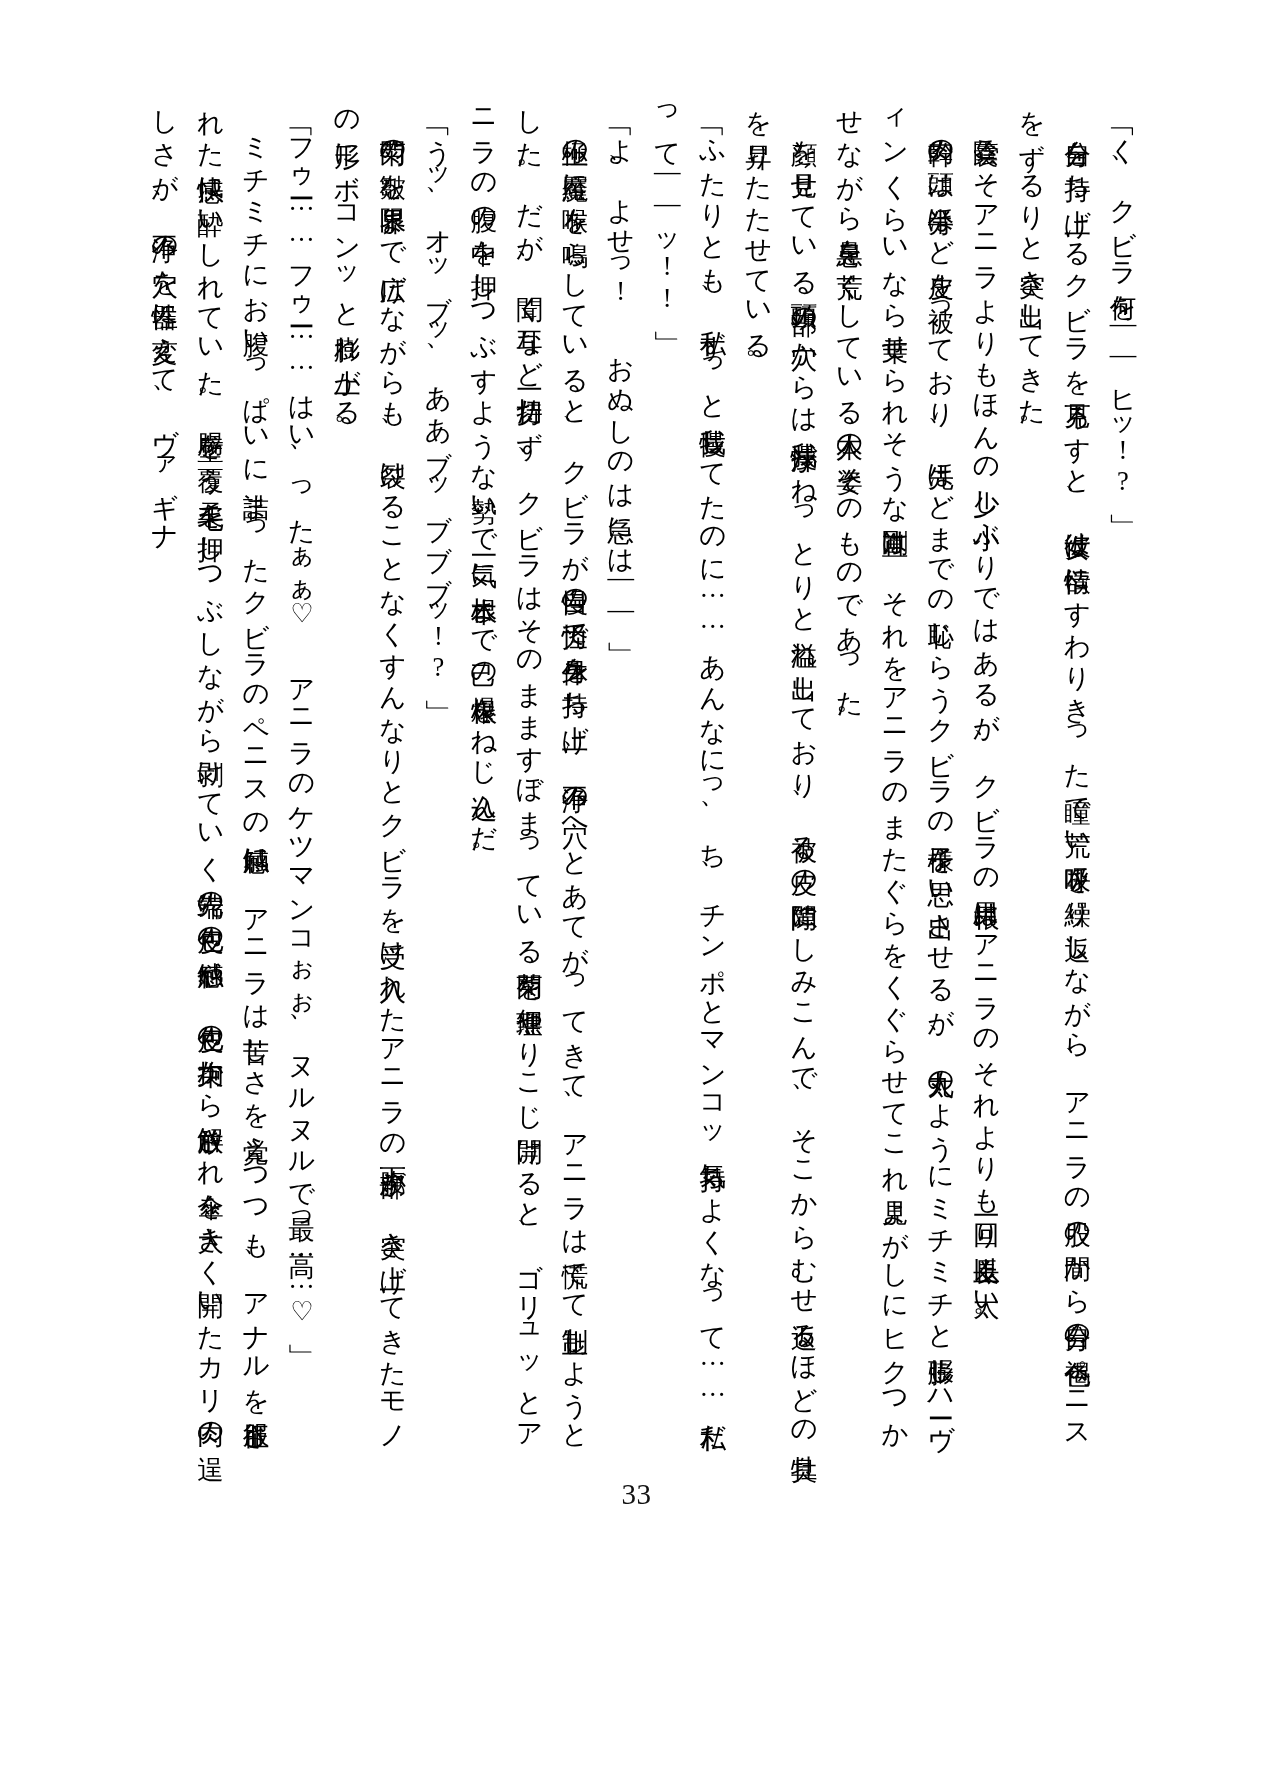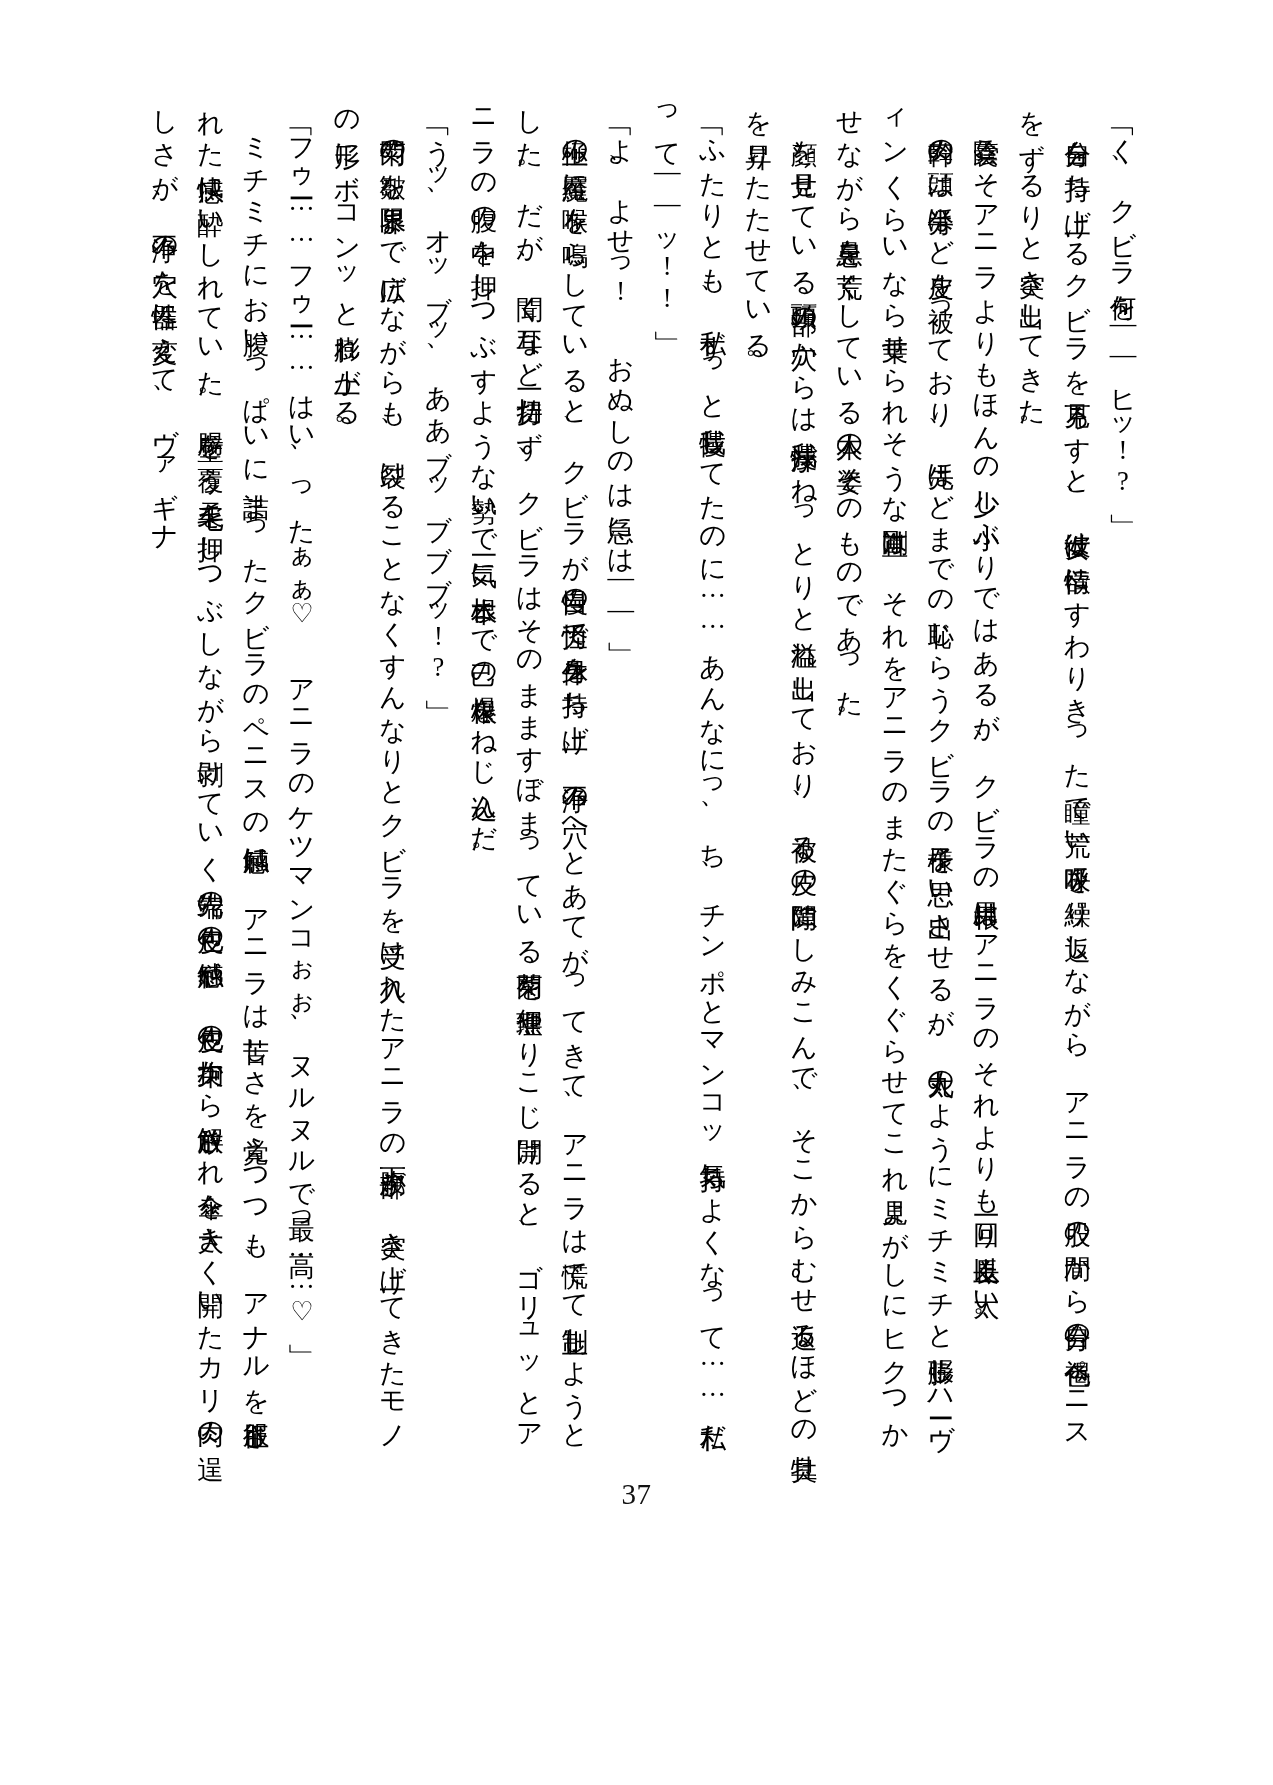--- a/index.html
+++ b/index.html
@@ -85,15 +85,15 @@
 
     <p class="para">「よ、よせっ! おぬしのは急には——」</p>
     <p class="para">極上の魔羅に喉を鳴らしていると、クビラが自慢の怪力で身体を持ち上げ、不浄の穴へとあてがってきて、アニラは慌てて制止しようとした。だが、聞く耳など一切持たず、クビラはそのまますぼまっている菊門を無理やりこじ開けると、ゴリュッとアニラの腹の中を押しつぶすような勢いで一気に根本まで己の爆根をねじ込んだ。</p>
     <p class="para">「うッ、オッブッ、ああブッブブブッ!?」</p>
     <p class="para">菊門の皺を限界まで広げながらも、裂けることなくすんなりとクビラを受け入れたアニラの下腹部が、突き上げてきたモノの形にボコンッと膨れ上がる。</p>
     <p class="para">「フゥー……フゥー……はい、ったぁぁ♡ アニラのケツマンコぉぉ、ヌルヌルで最っ高……♡」</p>
     <p class="para">ミチミチにお腹いっぱいに詰まったクビラのペニスの感触に、アニラは苦しさを覚えつつも、アナルを征服された快感に酔いしれていた。腸壁を覆う柔毛を押しつぶしながら剥けていく先端の包皮の感触や、包皮の拘束から解放され傘を大きく開いたカリ肉の逞しさが、不浄の穴を性器に変えて、ヴァギナ</p>
 
   </div>
 
-  <div class="folio">37</div>
+  <div class="folio">33</div>
 
 </div>
 
 </body></html>

